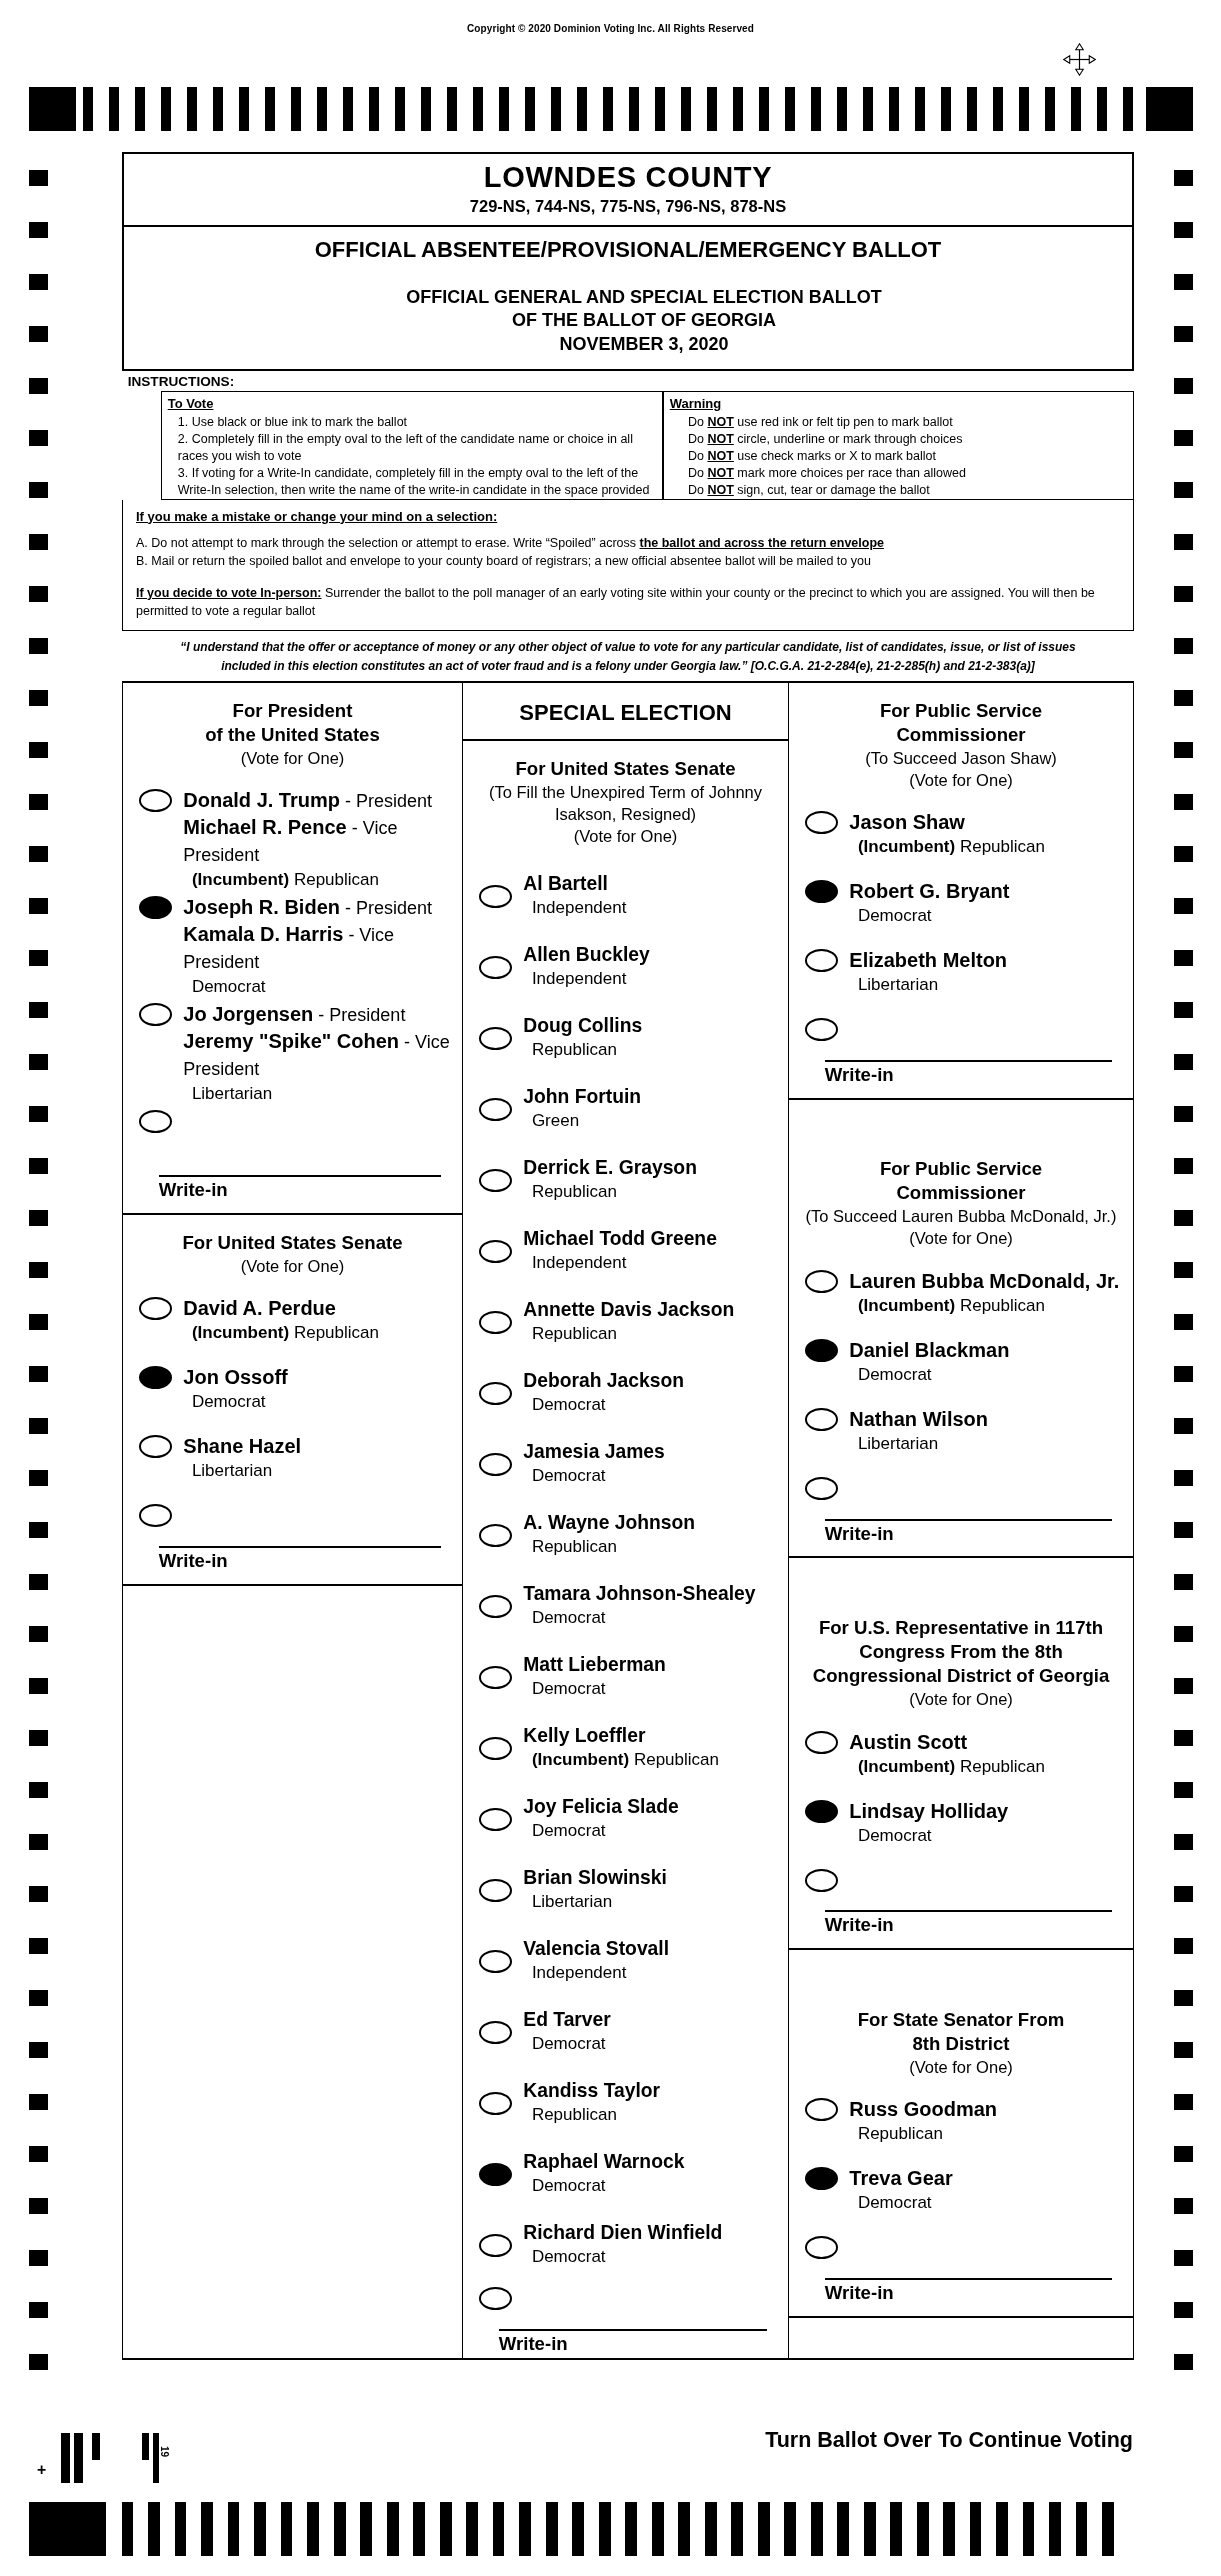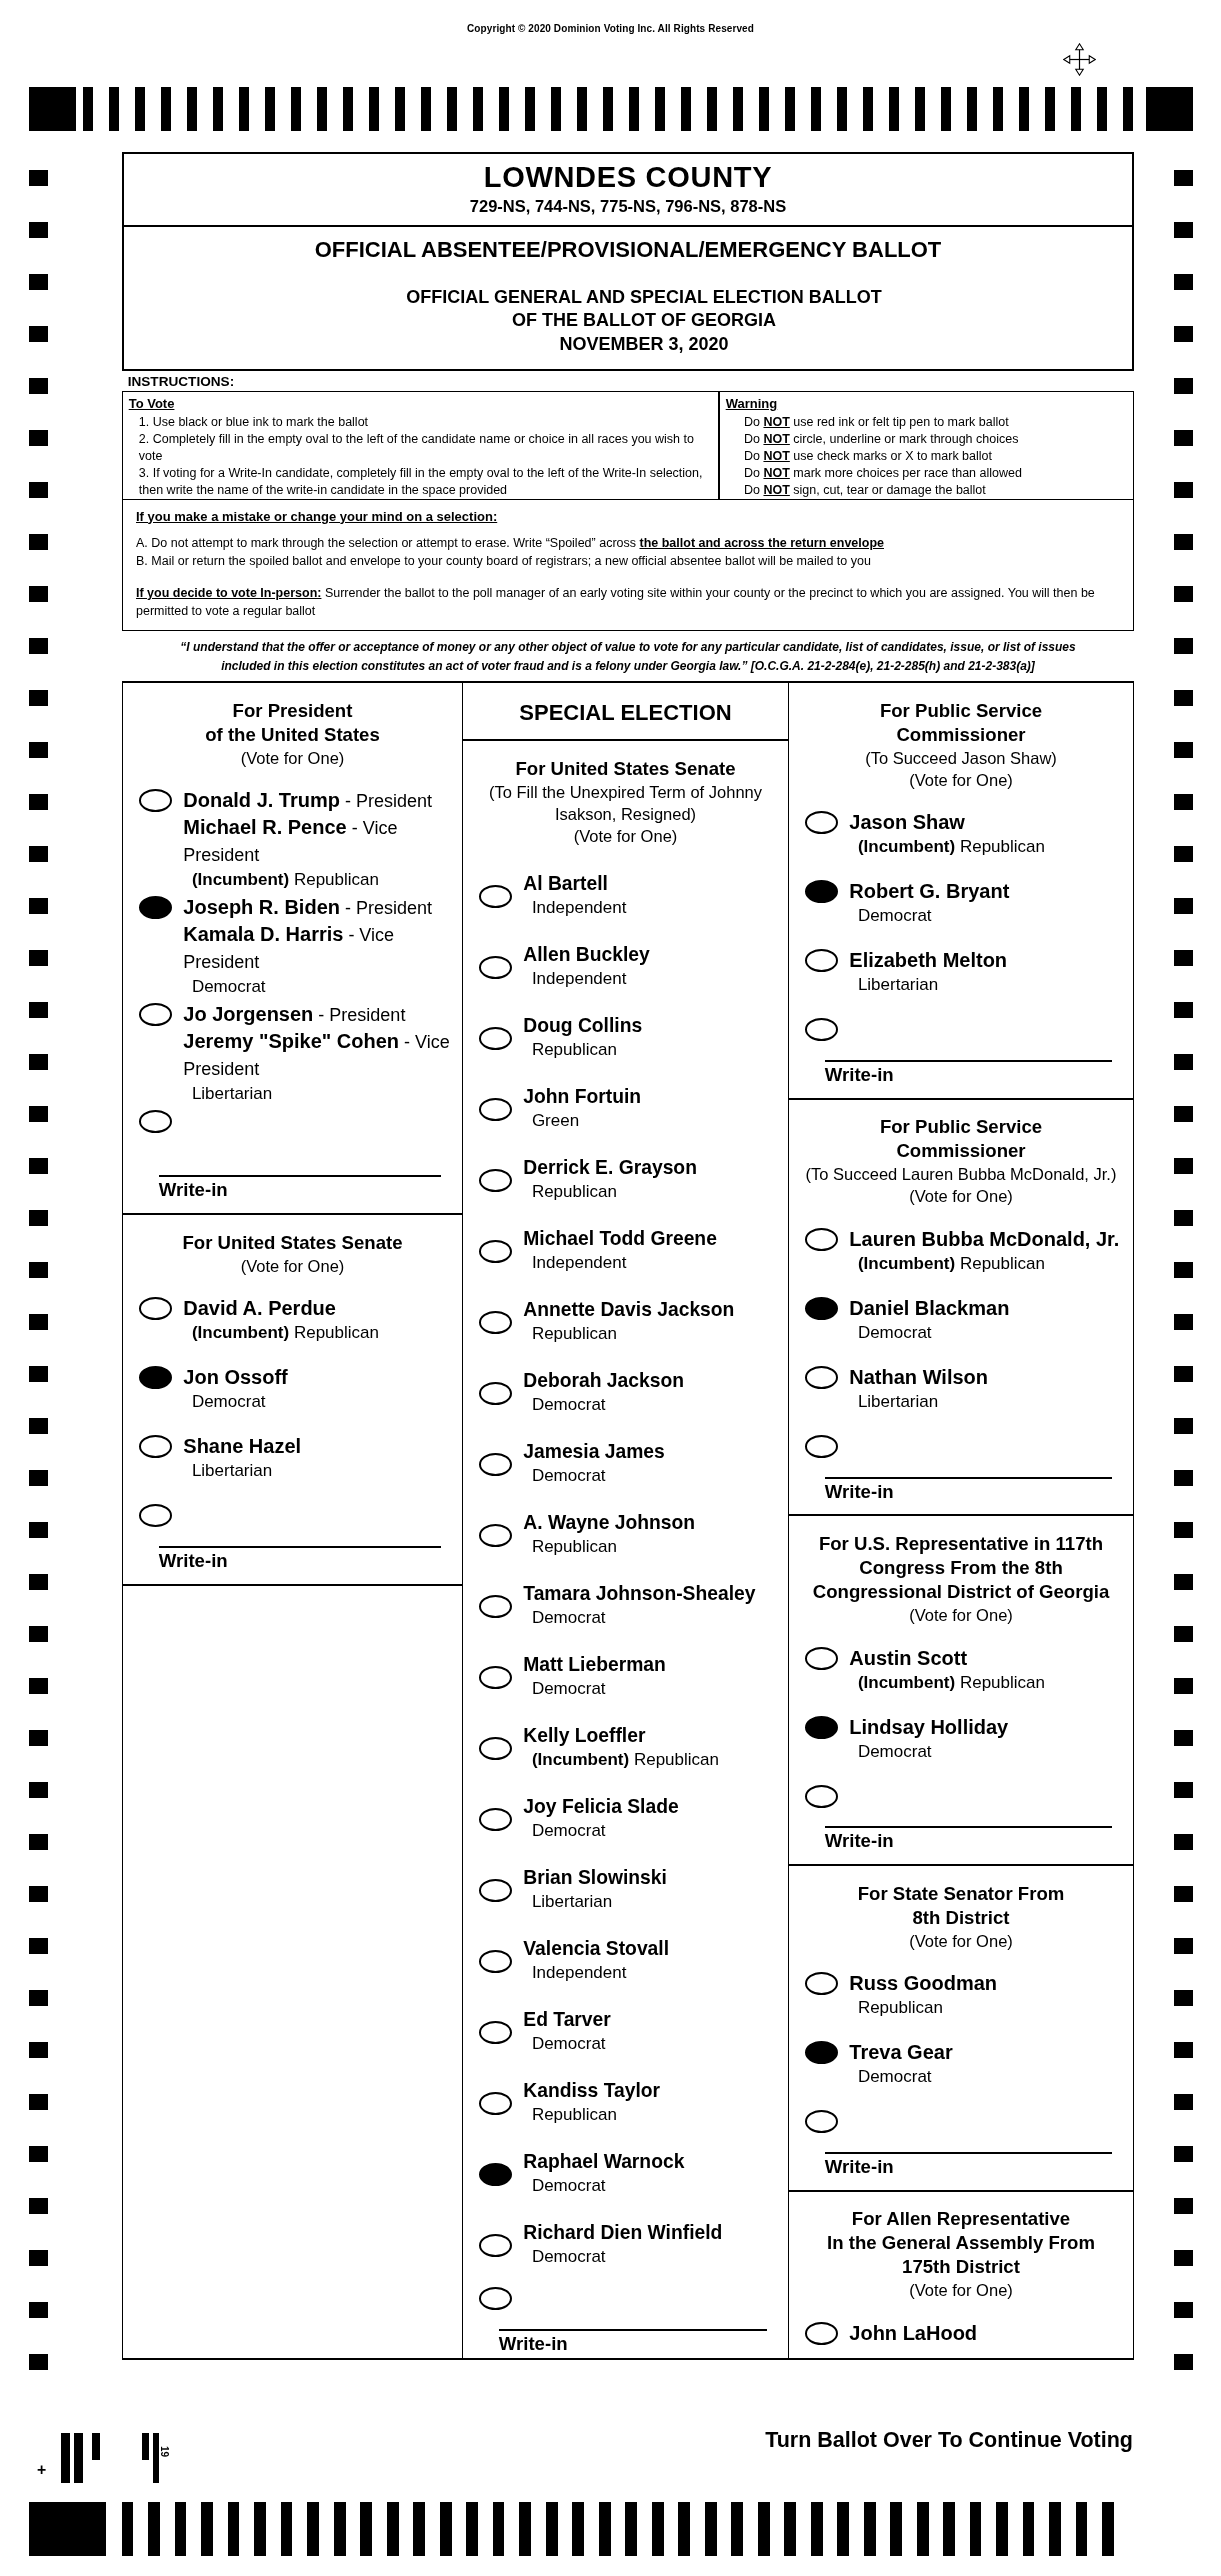--- a/index.html
+++ b/index.html
@@ -34,42 +34,42 @@
   .box1 { border:2.9px solid #000; border-bottom-width:2.1px; text-align:center; padding:7.2px 0 8.6px; }
   .county { font-size:29px; font-weight:bold; letter-spacing:0.7px; }
   .precincts { font-size:16.5px; font-weight:bold; margin-top:2.9px; }
   .box2 { border:2.1px solid #000; border-top:none; text-align:center; padding:10px 0 13px; }
   .btitle { font-size:22px; font-weight:bold; }
   .bsub { font-size:18px; font-weight:bold; line-height:23.6px;margin-left:32px; }
   .bsub.first { margin-top:23px; }
   .instr-label { font-size:13.6px; font-weight:bold; padding:2.9px 0 2.1px 5.7px; }
   .instr-row { display:flex; align-items:stretch; }
   .ibox { border:1.4px solid #000; box-sizing:border-box; }
-  .tovote-box { width:597px; }
+  .tovote-box { width:502px;margin-left:39px; }
   .warning-box { flex:1; }
   .box-heading { display:inline-block; font-size:13px; font-weight:bold;
     text-decoration:underline; margin:3.6px 0 2.9px 5.7px; }
   .tv-item { font-size:12.5px; line-height:17px; padding:0 8.6px 0 15.8px; }
   .warn-item { font-size:12.5px; line-height:17px; padding-left:24px; }
   .u { text-decoration:underline; }
   .mistake-box { border:1.4px solid #000; border-top:none; padding:8.6px 13px 10px; }
   .mistake-heading { display:inline-block; font-size:13px; font-weight:bold;
     text-decoration:underline; margin-bottom:10px; }
   .mline { margin:0; font-size:12.5px; line-height:18px; }
   .mline.gap { margin-top:14.3px; }
   .fraud { text-align:center; font-style:italic; font-weight:bold; font-size:12px;
     line-height:18.6px; padding:7.2px 43px 5.7px; }
 
   
   .races { display:flex; border:1.4px solid #000; border-top-width:2.9px; border-bottom-width:2.1px;
     height:1679px; box-sizing:border-box; overflow:hidden; }
   .col { box-sizing:border-box; }
   .col-left { width:339px; }
   .col-mid { width:327px; border-left:1.4px solid #000; border-right:1.4px solid #000; }
-  .col-right { flex:1; display:flex; flex-direction:column; }
+  .col-right { flex:1; display:flex; flex-direction:column;gap:42px; }
   .col-right .race { flex:1 1 auto; }
   .special-header { text-align:center; font-size:22px; font-weight:bold;
     padding:17px 0 13px; border-bottom:2.1px solid #000; }
   .race { border-bottom:2.1px solid #000; }
   .race-head { text-align:center; padding:15.8px 2.9px 8.6px; }
   .race-title-line { font-size:18.6px; font-weight:bold; line-height:24px; }
   .race-sub { font-size:16.5px; line-height:22px; }
   .cand { display:flex; align-items:flex-start; gap:11.5px; padding:10px 4.3px 0 15.8px;
     box-sizing:border-box; height:69px; }
   .race-tall .cand { height:107px; }

